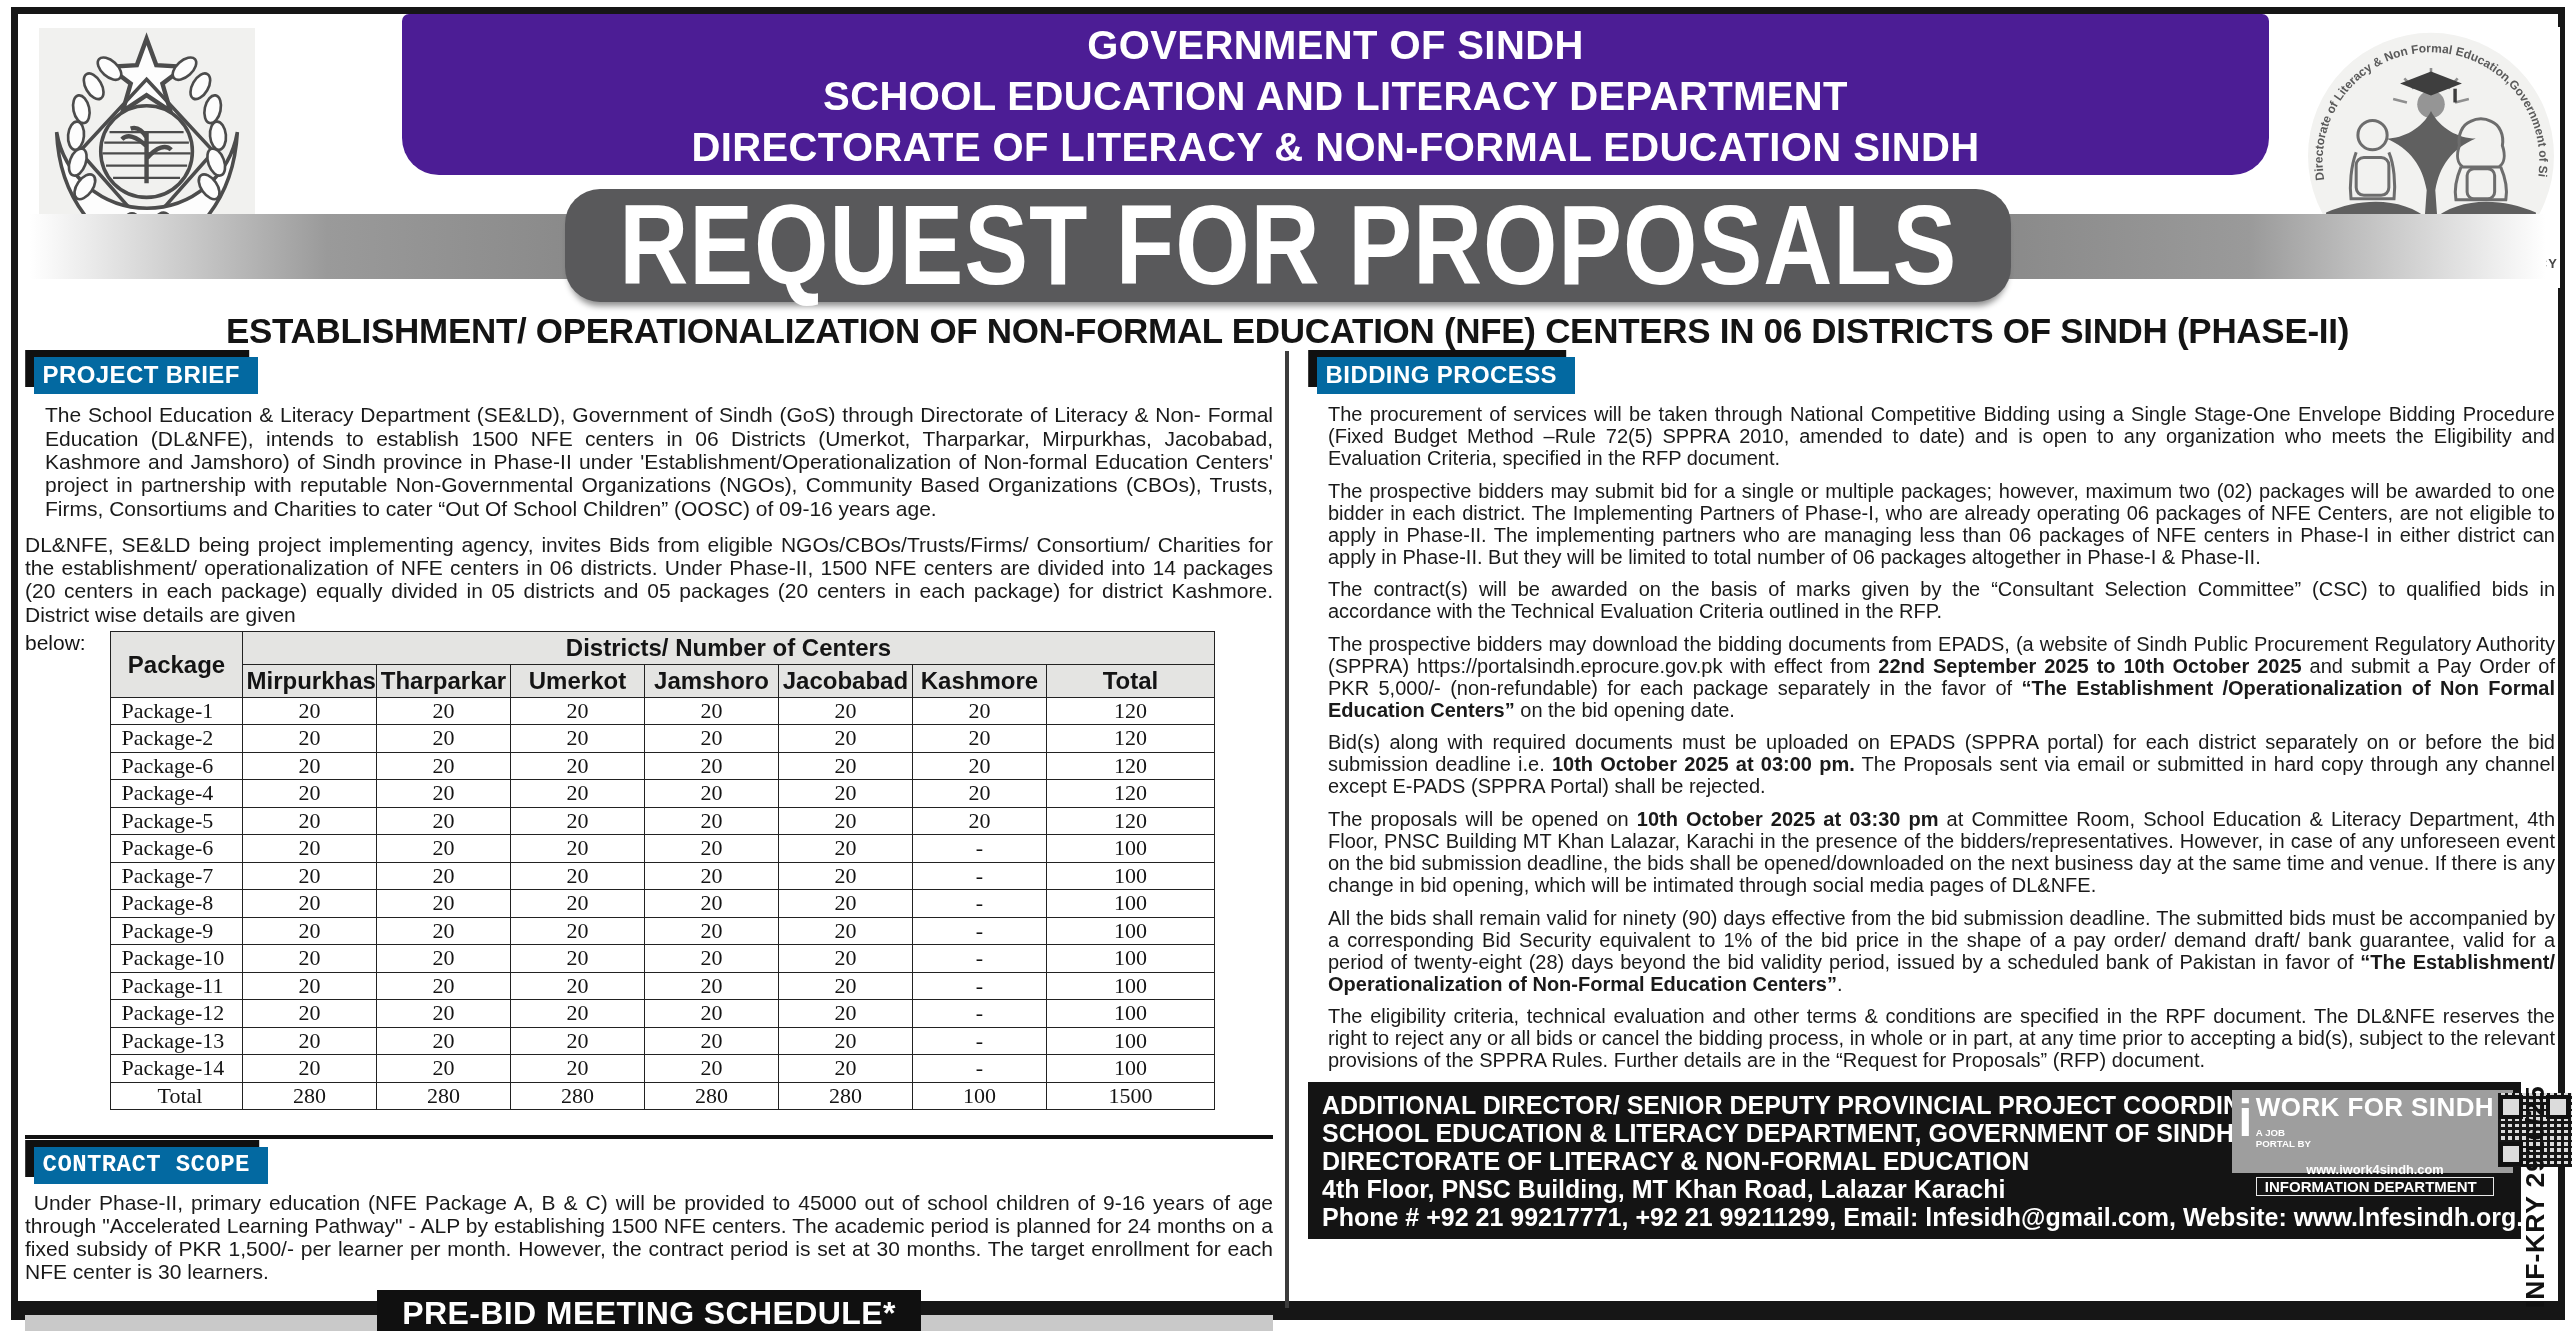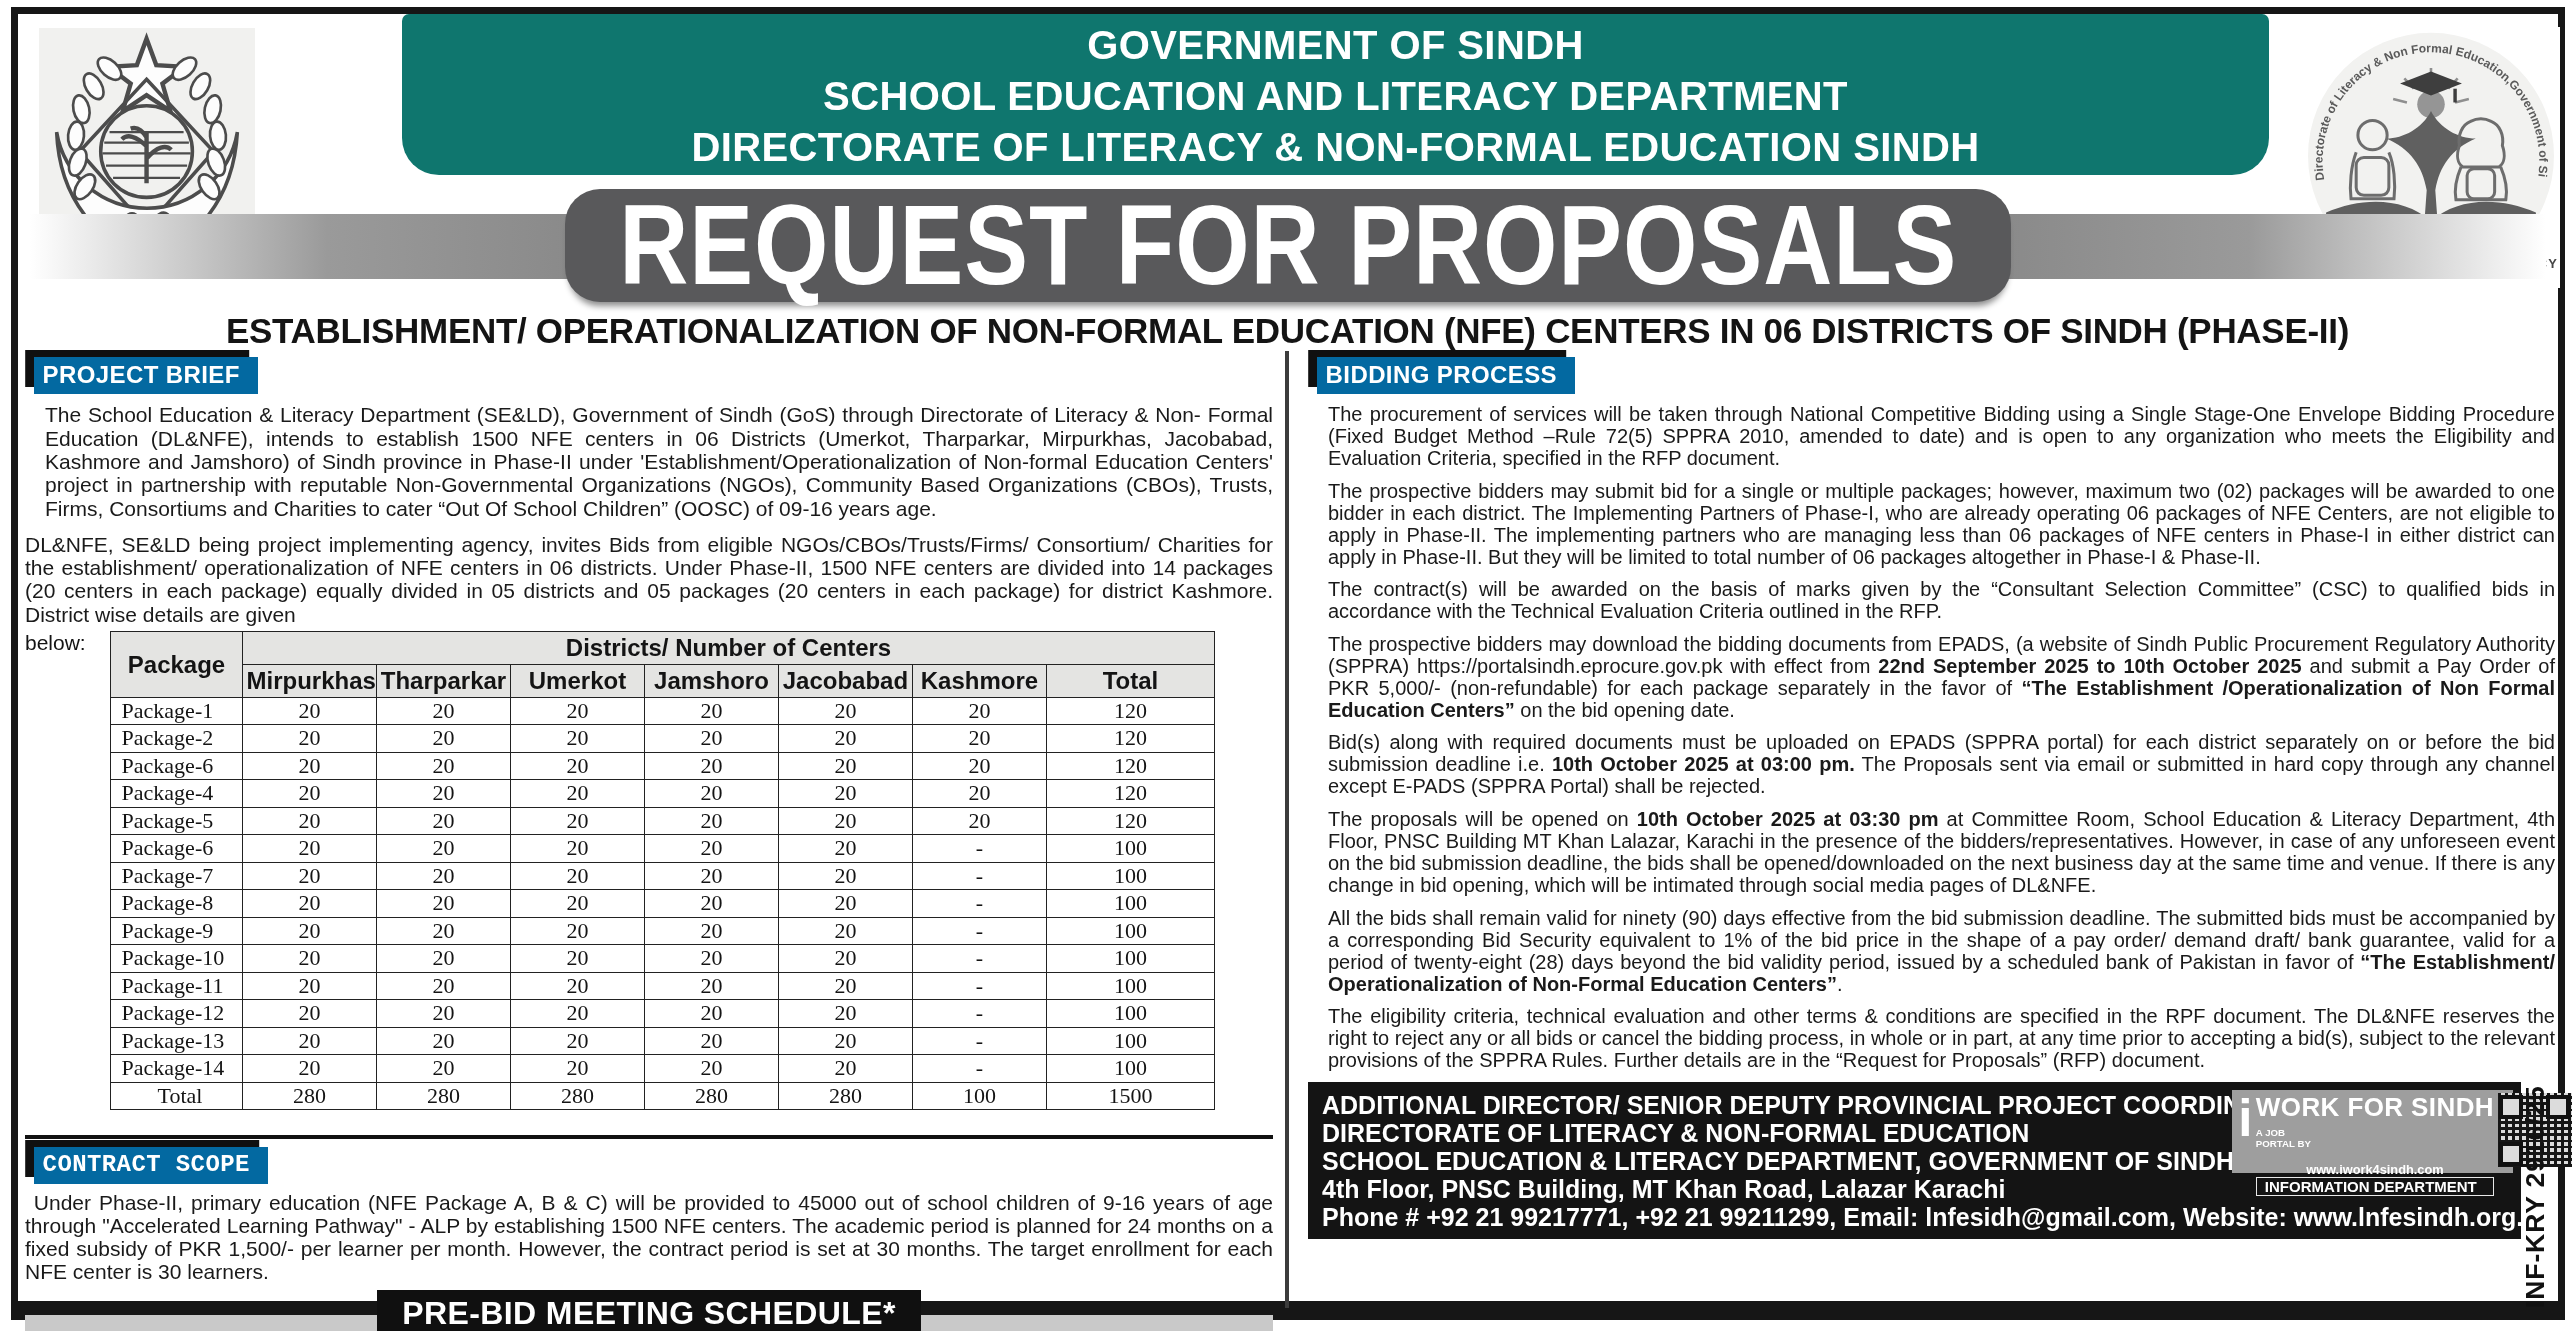--- a/index.html
+++ b/index.html
@@ -2,21 +2,21 @@
 <html style="font-size:14px"><head>
 <meta charset="utf-8">
 <style>
   html,body{margin:0;padding:0;background:#fff;}
   body{width:2576px;height:1331px;position:relative;font-family:"Liberation Sans",sans-serif;color:#141414;overflow:hidden;}
   .frame{position:absolute;top:7px;left:10.6px;right:10.6px;bottom:10.6px;border:solid #161616;border-width:7px 7px 19.4px 7px;pointer-events:none;}
 
   
   .crest-box{position:absolute;left:39px;top:28px;width:216px;height:240px;background:#f1f1ef;}
   .dlnfe-box{position:absolute;left:2302px;top:26.5px;width:258px;height:261px;background:#fff;}
-  .hdr-black{position:absolute;left:402px;top:14px;width:1867px;height:161px;background:#0f766e;border-radius:7px 7px 37px 37px;text-align:center;color:#fff;font-weight:bold;}
+  .hdr-black{position:absolute;left:402px;top:14px;width:1867px;height:161px;background:#4c1d95;border-radius:7px 7px 37px 37px;text-align:center;color:#fff;font-weight:bold;}
   .hdr-black .l{font-size:40px;line-height:51px;letter-spacing:0.4px;}
   .hdr-black .pad{padding-top:6.2px;}
 
   .banner-row{position:absolute;left:30px;top:189px;width:2516px;height:113px;}
   .grad{position:absolute;top:25px;height:65px;width:540px;}
   .grad.left{left:0;background:linear-gradient(to right,#ffffff 0%,#9a9a9a 55%,#8a8a8a 100%);}
   .grad.right{right:0;background:linear-gradient(to left,#ffffff 0%,#9a9a9a 55%,#8a8a8a 100%);}
   .banner-box{position:absolute;left:535px;right:535px;top:0;height:113px;background:#59595b;border-radius:35px;box-shadow:0 8px 6.2px -4.4px rgba(0,0,0,.45);display:flex;align-items:center;justify-content:center;}
   .banner-box span{color:#fff;font-weight:900;font-size:92px;letter-spacing:0.9px;transform:scale(1.04,1.22);white-space:nowrap;}
 
@@ -362,22 +362,22 @@
       <div class="para rpara"><span>The prospective bidders may download the bidding documents from EPADS, (a website of Sindh Public Procurement Regulatory Authority (SPPRA) https://portalsindh.eprocure.gov.pk with effect from </span><b>22nd September 2025 to 10th October 2025</b><span> and submit a Pay Order of PKR 5,000/- (non-refundable) for each package separately in the favor of </span><b>“The Establishment /Operationalization of Non Formal Education Centers”</b><span> on the bid opening date.</span></div>
       <div class="para rpara"><span>Bid(s) along with required documents must be uploaded on EPADS (SPPRA portal) for each district separately on or before the bid submission deadline i.e. </span><b>10th October 2025 at 03:00 pm.</b><span> The Proposals sent via email or submitted in hard copy through any channel except E-PADS (SPPRA Portal) shall be rejected.</span></div>
       <div class="para rpara"><span>The proposals will be opened on </span><b>10th October 2025 at 03:30 pm</b><span> at Committee Room, School Education &amp; Literacy Department, 4th Floor, PNSC Building MT Khan Lalazar, Karachi in the presence of the bidders/representatives. However, in case of any unforeseen event on the bid submission deadline, the bids shall be opened/downloaded on the next business day at the same time and venue. If there is any change in bid opening, which will be intimated through social media pages of DL&amp;NFE.</span></div>
       <div class="para rpara"><span>All the bids shall remain valid for ninety (90) days effective from the bid submission deadline. The submitted bids must be accompanied by a corresponding Bid Security equivalent to 1% of the bid price in the shape of a pay order/ demand draft/ bank guarantee, valid for a period of twenty-eight (28) days beyond the bid validity period, issued by a scheduled bank of Pakistan in favor of </span><b>“The Establishment/ Operationalization of Non-Formal Education Centers”</b><span>.</span></div>
       <div class="para rpara"><span>The eligibility criteria, technical evaluation and other terms &amp; conditions are specified in the RPF document. The DL&amp;NFE reserves the right to reject any or all bids or cancel the bidding process, in whole or in part, at any time prior to accepting a bid(s), subject to the relevant provisions of the SPPRA Rules. Further details are in the “Request for Proposals” (RFP) document.</span></div>
     </div>
 
   <div class="footer-box">
     <div class="footer-lines">
         <div>ADDITIONAL DIRECTOR/ SENIOR DEPUTY PROVINCIAL PROJECT COORDINATOR</div>
+        <div>SCHOOL EDUCATION &amp; LITERACY DEPARTMENT, GOVERNMENT OF SINDH</div>
         <div>DIRECTORATE OF LITERACY &amp; NON-FORMAL EDUCATION</div>
-        <div>SCHOOL EDUCATION &amp; LITERACY DEPARTMENT, GOVERNMENT OF SINDH</div>
         <div>4th Floor, PNSC Building, MT Khan Road, Lalazar Karachi</div>
         <div>Phone # +92 21 99217771, +92 21 99211299, Email: lnfesidh@gmail.com, Website: www.lnfesindh.org.pk</div>
       </div>
 
     <div class="iwfs">
       <div class="iwfs-i">i</div>
       <div class="iwfs-mid">
         <div class="iwfs-title">WORK FOR SINDH</div>
         <div class="iwfs-row">
           <div class="iwfs-ajob">

